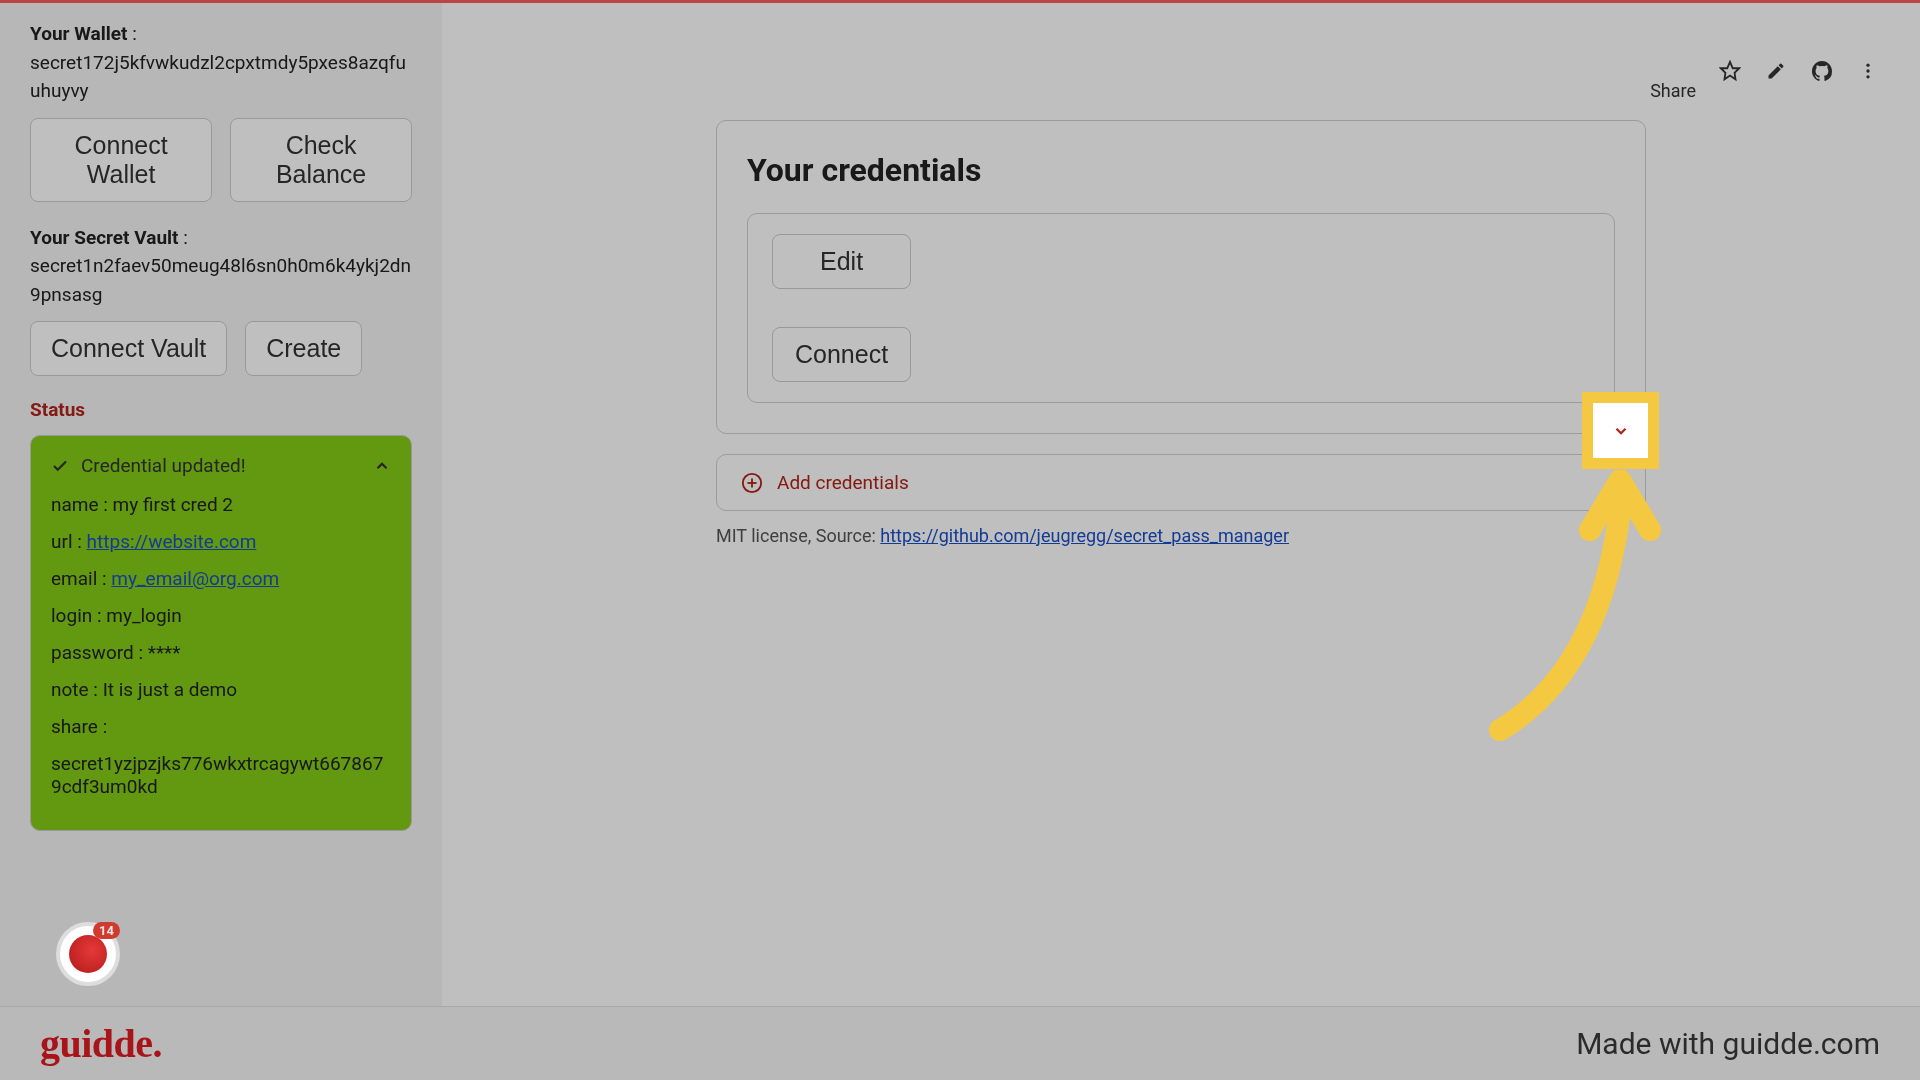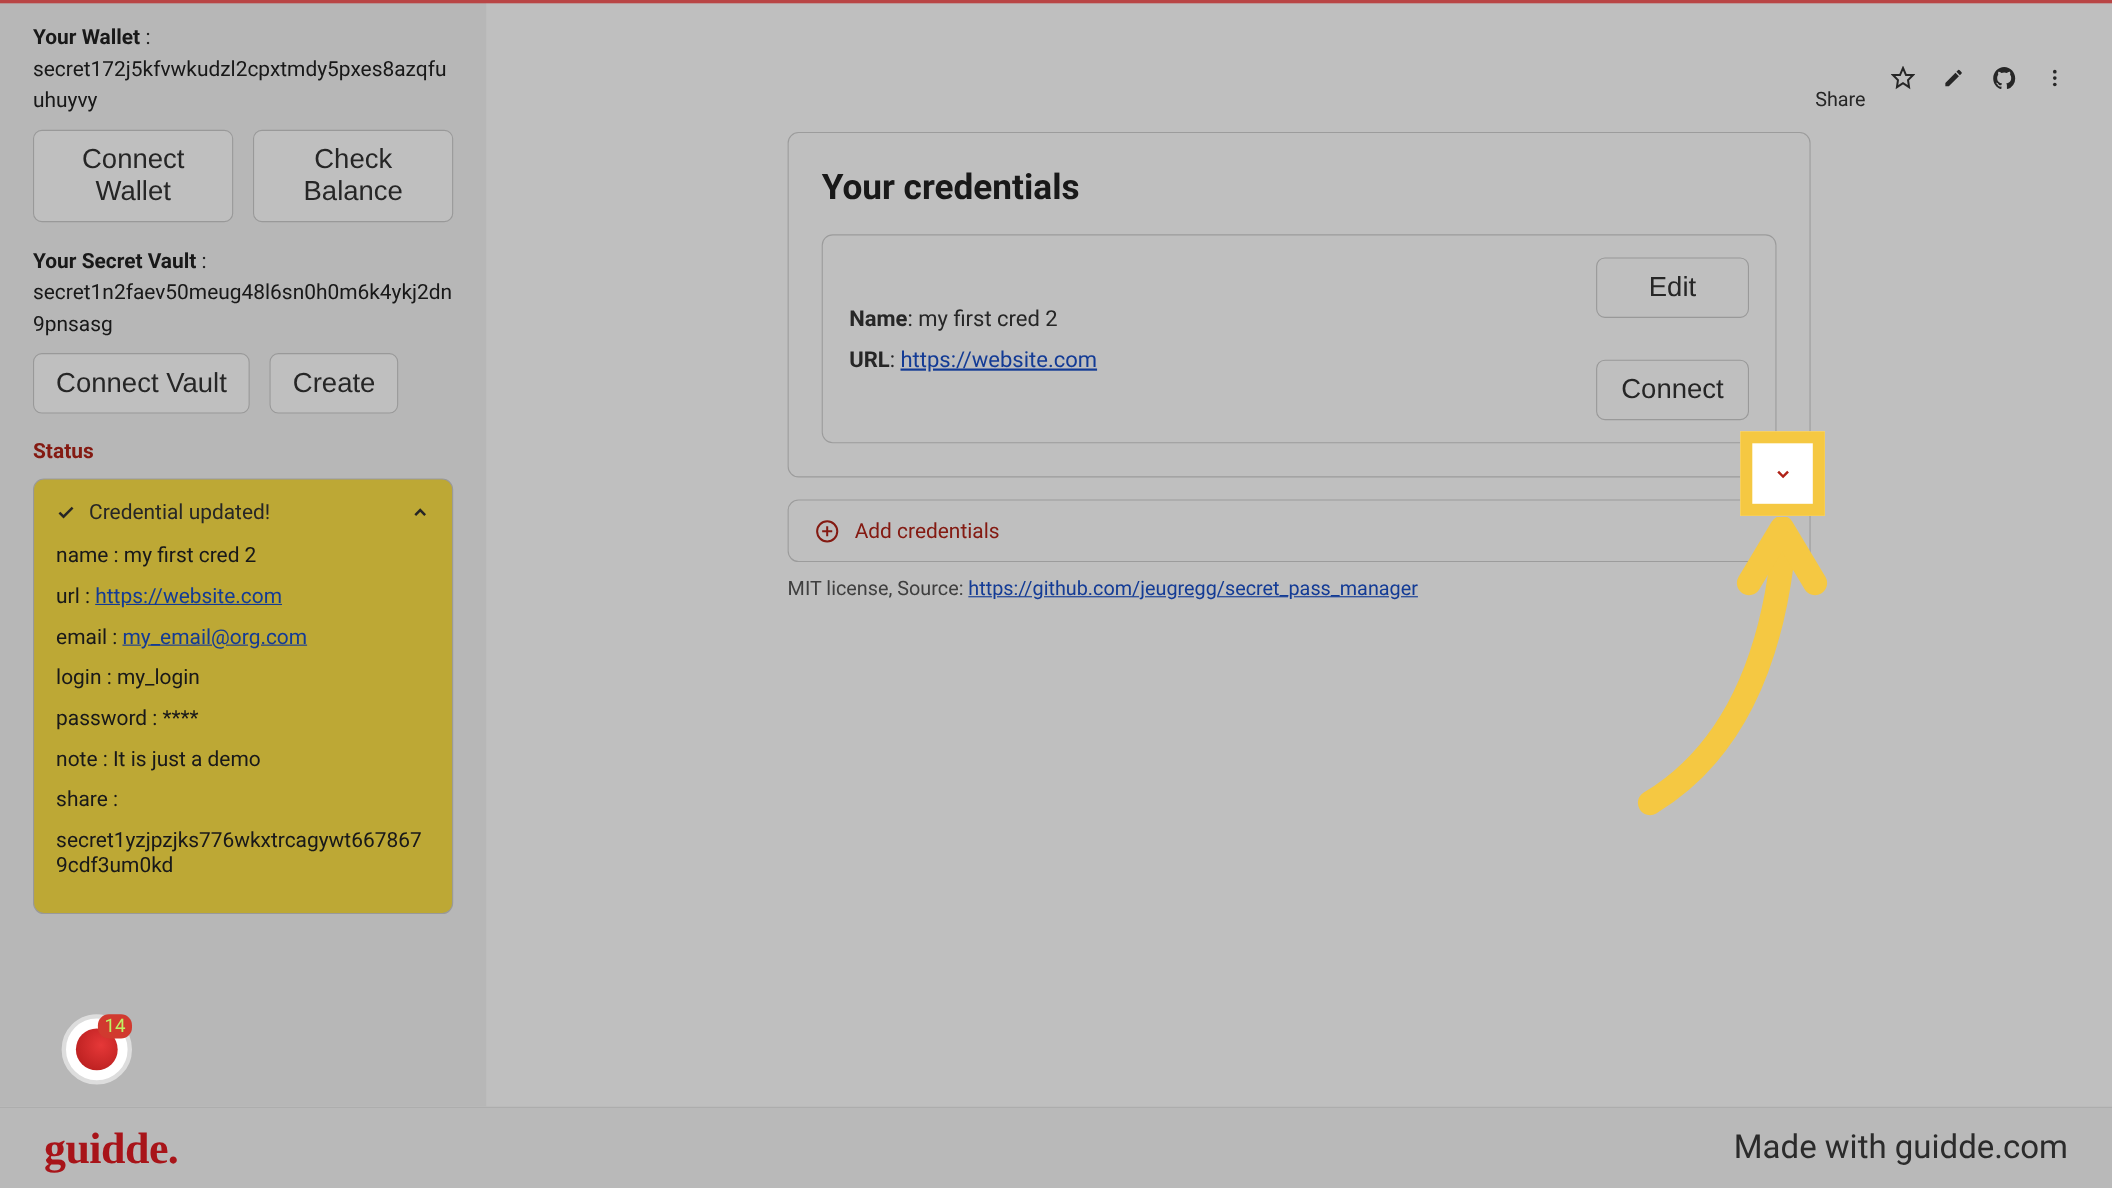--- a/index.html
+++ b/index.html
@@ -13,21 +13,21 @@
     .sidebar { width: 442px; padding: 20px 30px; background: #f5f5f5; overflow: hidden; flex-shrink: 0; }
     .sidebar .label { font-size: 19px; color: #222; line-height: 1.5; }
     .sidebar .label b { font-weight: 700; }
     .sidebar .address { font-size: 19px; color: #222; word-break: break-all; line-height: 1.5; margin-bottom: 12px; }
     
     .btn-row { display: flex; gap: 18px; margin: 10px 0 22px; }
     .btn { padding: 12px 20px; font-size: 25px; background: #fff; border: 1px solid #ccc; border-radius: 8px; cursor: pointer; color: #333; }
     
     .status-title { font-size: 19px; font-weight: 700; color: #b02318; margin-top: 12px; margin-bottom: 14px; }
     
-    .status-card { border: 1px solid #ccc; border-radius: 10px; padding: 18px 20px; background: #fde047; }
+    .status-card { border: 1px solid #ccc; border-radius: 10px; padding: 18px 20px; background: #84cc16; }
     .status-header { display: flex; align-items: center; gap: 12px; margin-bottom: 16px; }
     .status-header .check { width: 18px; height: 18px; }
     .status-header .text { font-size: 19px; color: #333; flex: 1; }
     .status-header .chev { width: 18px; height: 18px; }
     
     .status-body > div { font-size: 19px; color: #222; margin: 14px 0; word-break: break-all; }
     .status-body a { color: #1a4fc7; text-decoration: underline; }
     
     .main { flex: 1; position: relative; padding: 40px 50px; }
     
@@ -54,21 +54,21 @@
     .footer-note a { color: #1a4fc7; text-decoration: underline; }
     
     
     .highlight-box { position: absolute; top: 392px; left: 1582px; width: 77px; height: 77px; border: 11px solid #f5c842; background: #fff; z-index: 20; display:flex; align-items:center; justify-content:center; }
     .highlight-box svg { width: 18px; height: 18px; }
     
     .arrow { position: absolute; top: 470px; left: 1480px; z-index: 20; }
     
     .badge-circle { position: absolute; bottom: 20px; left: 56px; width: 64px; height: 64px; border-radius: 50%; background: #fff; border: 4px solid #ddd; z-index: 25; display: flex; align-items:center; justify-content:center; }
     .badge-inner { width: 38px; height: 38px; border-radius: 50%; background: radial-gradient(circle at 60% 40%, #e63838, #b01a1a); position: relative; }
-    .badge-count { position: absolute; top: -4px; right: -4px; background: #d13a2f; color: #bef264; font-size: 17px; font-weight: 400; border-radius: 10px; padding: 1px 6px; }
+    .badge-count { position: absolute; top: -4px; right: -4px; background: #d13a2f; color: #e5e5e5; font-size: 13px; font-weight: 700; border-radius: 10px; padding: 1px 6px; }
     
     
     .guidde-bar { height: 74px; background: #f7f7f7; display: flex; align-items: center; justify-content: space-between; padding: 0 40px; border-top: 1px solid #e0e0e0; }
     .guidde-logo { font-size: 40px; font-weight: 700; color: #e01b22; font-family: Georgia, serif; letter-spacing: -0.5px; }
     .guidde-tag { font-size: 30px; color: #3a3a3a; }
   </style>
 </head>
 <body>
 
 <div class="top-border"></div>
@@ -144,24 +144,20 @@
             <circle cx="12" cy="5" r="2"></circle>
             <circle cx="12" cy="12" r="2"></circle>
             <circle cx="12" cy="19" r="2"></circle>
           </svg>
       </span>
     </div>
 
     <div class="cred-card">
       <h2 class="cred-title">Your credentials</h2>
       <div class="cred-item">
-        <div class="cred-left">
-          <div class="row"><b>Name</b><span>: my first cred 2</span></div>
-          <div class="row"><b>URL</b><span>: </span><a href="#">https://website.com</a></div>
-        </div>
         <div class="cred-actions">
           <button class="btn">Edit</button>
           <button class="btn">Connect</button>
         </div>
       </div>
     </div>
 
     <div class="add-bar">
       <svg class="plus" viewBox="0 0 24 24" fill="none" stroke="#b02318" stroke-width="2">
           <circle cx="12" cy="12" r="10"></circle>

